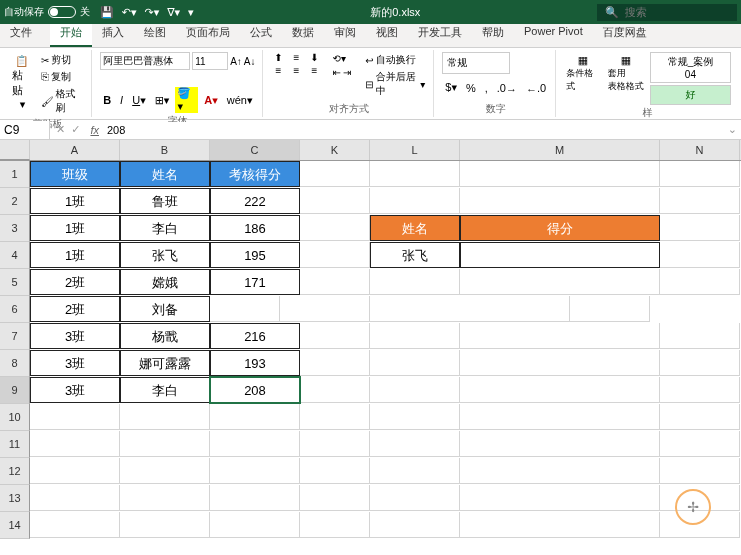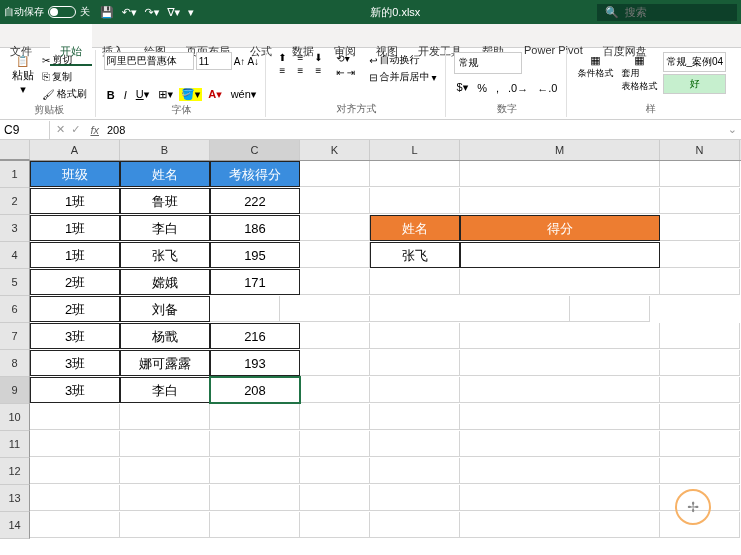--- a/index.html
+++ b/index.html
@@ -9,38 +9,38 @@
 .titlebar .auto-save { display: flex; align-items: center; gap: 4px; font-size: 10px; }
 .titlebar .toggle { width: 28px; height: 12px; border: 1px solid #fff; border-radius: 6px; display: inline-flex; align-items: center; padding: 0 1px; }
 .titlebar .knob { width: 8px; height: 8px; background: #fff; border-radius: 50%; }
 .titlebar .qat { display: flex; gap: 8px; margin-left: 10px; align-items: center; }
 .titlebar .qat span { color: #fff; cursor: pointer; font-size: 11px; }
 .titlebar .filename { flex: 1; text-align: center; font-size: 11px; }
 .titlebar .search { background: #0d4029; padding: 2px 8px; display: flex; align-items: center; gap: 6px; width: 140px; }
 .titlebar .search input { background: transparent; border: none; color: #fff; outline: none; width: 100%; font-size: 11px; }
 
 .tabs { display: flex; background: #f3f2f1; border-bottom: 1px solid #d0d0d0; height: 24px; }
-.tab { padding: 20px 10px; font-size: 11px; color: #333; cursor: pointer; }
+.tab { padding: 1px 10px; font-size: 11px; color: #333; cursor: pointer; }
 .tab.active { background: #fff; border-bottom: 2px solid #185c37; color: #185c37; margin-left: 8px; }
 
 .ribbon { background: #fff; border-bottom: 1px solid #d0d0d0; height: 72px; display: flex; padding: 2px 4px; gap: 2px; }
 .group { border-right: 1px solid #e0e0e0; padding: 0 6px; display: flex; flex-direction: column; }
 .group-content { flex: 1; display: flex; gap: 4px; align-items: flex-start; padding-top: 2px; }
 .group-label { text-align: center; font-size: 10px; color: #666; padding: 1px 0; }
 .btn-col { display: flex; flex-direction: column; gap: 1px; font-size: 10px; }
 .btn-col div { display: flex; align-items: center; gap: 2px; cursor: pointer; padding: 1px 2px; }
 .icon-box { width: 14px; height: 14px; display: inline-flex; align-items: center; justify-content: center; }
 .font-select { border: 1px solid #ccc; font-size: 10px; padding: 1px 2px; width: 90px; height: 18px; }
 .size-select { border: 1px solid #ccc; font-size: 10px; padding: 1px 2px; width: 36px; height: 18px; }
 .font-btns { display: flex; gap: 3px; margin-top: 3px; align-items: center; }
 .font-btns span { cursor: pointer; font-size: 11px; padding: 1px 3px; }
 .align-grid { display: grid; grid-template-columns: repeat(3, 16px); gap: 2px; }
 .align-grid span { cursor: pointer; text-align: center; font-size: 10px; }
 .combo { border: 1px solid #ccc; font-size: 10px; padding: 1px 4px; width: 68px; height: 22px; }
-.style-box { border: 1px solid #ccc; padding: 2px 2px; font-size: 10px; background: #fff; min-width: 60px; text-align: center; }
+.style-box { border: 1px solid #ccc; padding: 2px 14px; font-size: 10px; background: #fff; min-width: 60px; text-align: center; }
 .style-box.good { background: #c6efce; color: #006100; }
 .paste-btn { display: flex; flex-direction: column; align-items: center; cursor: pointer; padding: 2px; }
 
 .namebox-row { display: flex; align-items: center; border-bottom: 1px solid #d0d0d0; height: 20px; background: #fff; }
 .namebox { width: 50px; border: none; border-right: 1px solid #d0d0d0; padding: 2px 4px; font-size: 12px; outline: none; }
 .fx-btns { display: flex; gap: 6px; padding: 0 6px; color: #999; }
 .fx-label { font-style: italic; color: #666; padding: 0 4px; text-decoration: underline; }
 .formula-input { flex: 1; border: none; padding: 2px 4px; font-size: 11px; outline: none; }
 .expand-fx { padding: 0 4px; color: #999; cursor: pointer; }
 

